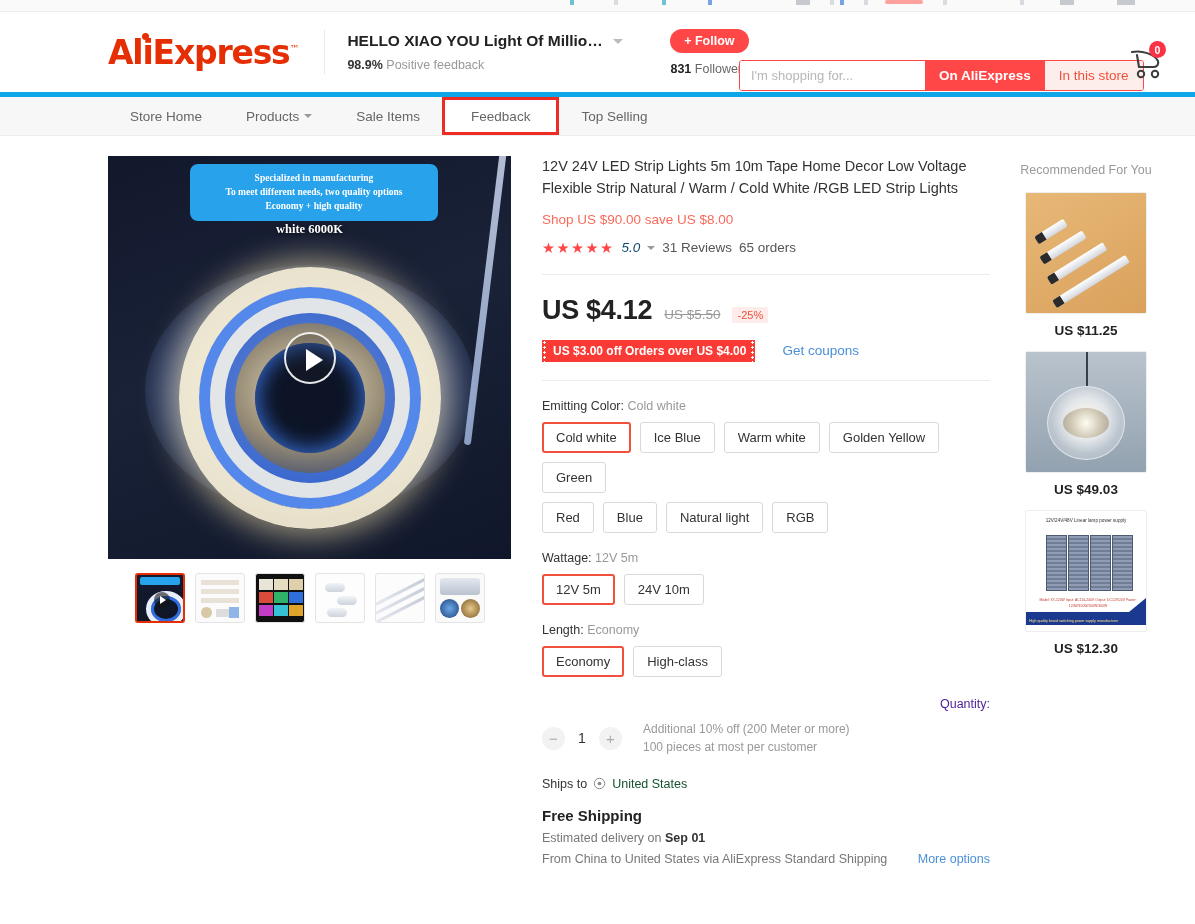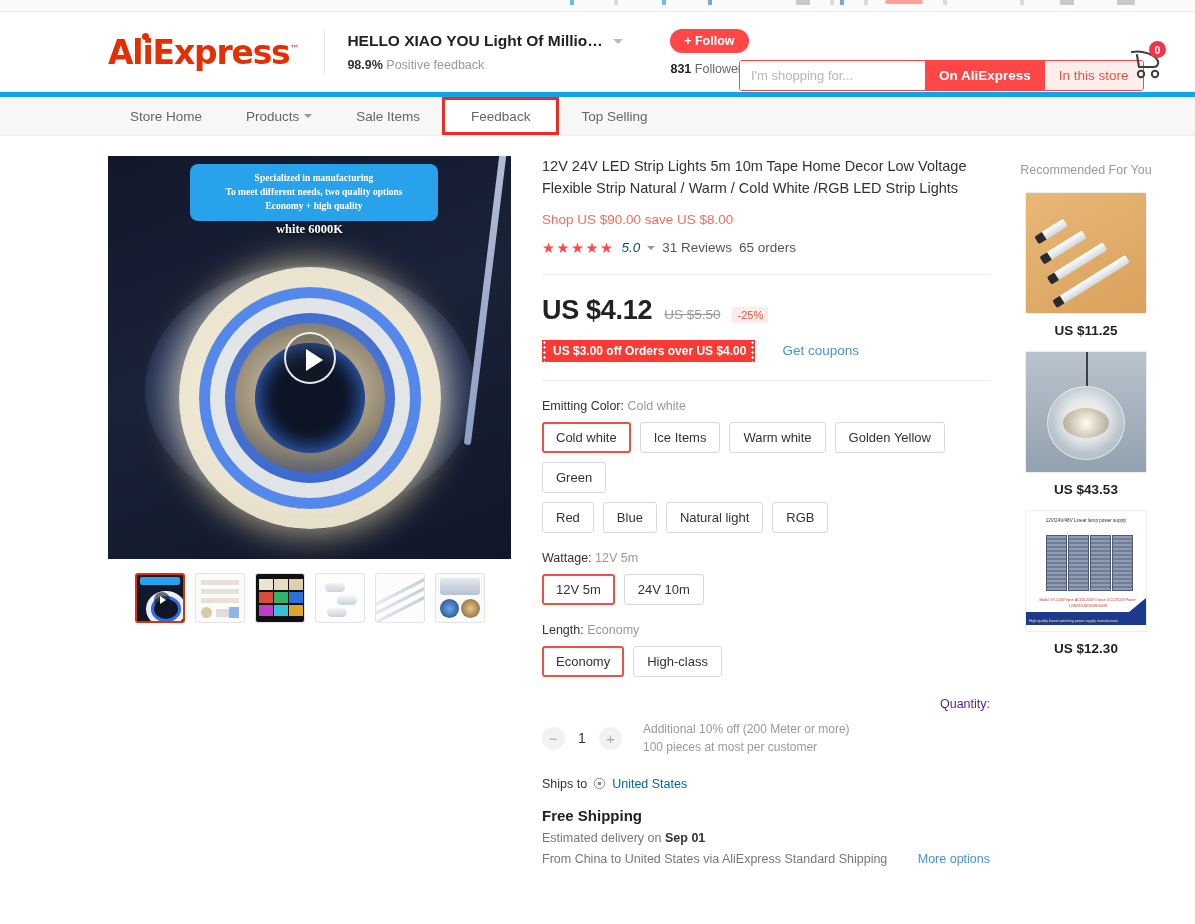--- a/index.html
+++ b/index.html
@@ -249,21 +249,21 @@
   .qbtn {
     width: 23px; height: 23px; border-radius: 50%; background: #f2f2f2; color: #aaa;
     border: none; font-size: 15px; line-height: 1; cursor: pointer;
     display: flex; align-items: center; justify-content: center;
   }
   .qval { font-size: 14px; color: #333; min-width: 16px; text-align: center; }
   .qty-note { margin-left: 12px; font-size: 12px; color: #999; line-height: 1.55; }
 
   .ships-to { margin-top: 20px; font-size: 12.5px; color: #333; display: flex; align-items: center; gap: 6px; }
   .pin-ic { width: 13px; height: 13px; }
-  .ships-to .country { color: #0369a1; cursor: pointer; }
+  .ships-to .country { color: #14532d; cursor: pointer; }
 
   .free-ship { margin-top: 16px; font-size: 15px; font-weight: bold; color: #222; }
   .ship-line { margin-top: 7px; font-size: 12.5px; color: #777; }
   .ship-line b { color: #333; font-weight: bold; }
   .ship-row3 { margin-top: 7px; display: flex; align-items: center; justify-content: space-between; }
   .more-opts { font-size: 12.5px; color: #4a90d9; cursor: pointer; display: flex; align-items: center; gap: 5px; }
 
   
   .rail { width: 140px; flex: 0 0 140px; padding-top: 5px; }
   .rail-title { font-size: 12.5px; color: #999; text-align: center; line-height: 1.45; }
@@ -482,21 +482,21 @@
       </div>
       <div class="hr"></div>
 
       <div class="opt-group">
         <div class="opt-label">
           <span>Emitting Color:</span>
           <span class="val">Cold white</span>
         </div>
         <div class="opt-chips">
           <div class="chip sel">Cold white</div>
-          <div class="chip">Ice Items</div>
+          <div class="chip">Ice Blue</div>
           <div class="chip">Warm white</div>
           <div class="chip">Golden Yellow</div>
           <div class="chip">Green</div>
         </div>
         <div class="opt-chips" style="margin-top:9px">
           <div class="chip">Red</div>
           <div class="chip">Blue</div>
           <div class="chip">Natural light</div>
           <div class="chip">RGB</div>
         </div>
@@ -572,21 +572,21 @@
         </div>
         <div class="rec-price">US $11.25</div>
       </div>
 
       <div class="rec-card">
         <div class="rec-img rec2">
           <div class="cord"></div>
           <div class="globe"></div>
           <div class="crystals"></div>
         </div>
-        <div class="rec-price">US $43.53</div>
+        <div class="rec-price">US $49.03</div>
       </div>
 
       <div class="rec-card">
         <div class="rec-img rec3">
           <div class="cap">12V/24V/48V Linear lamp power supply</div>
           <div class="psu" style="left:20px"></div>
           <div class="psu" style="left:42px"></div>
           <div class="psu" style="left:64px"></div>
           <div class="psu" style="left:86px"></div>
           <div class="redtxt">Model: XY-120W

